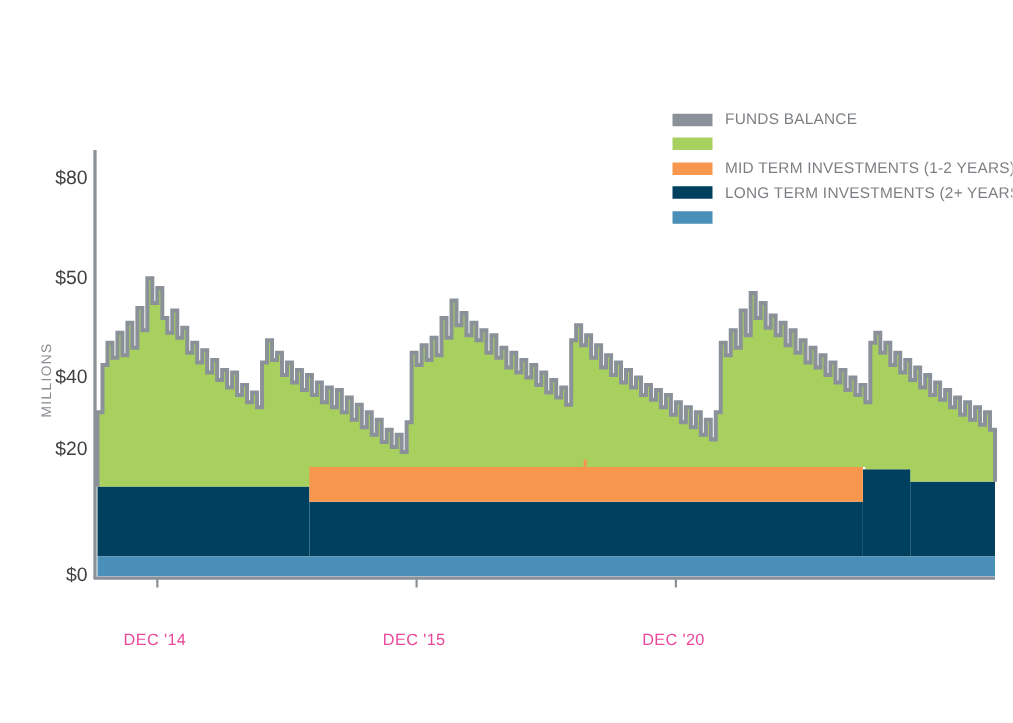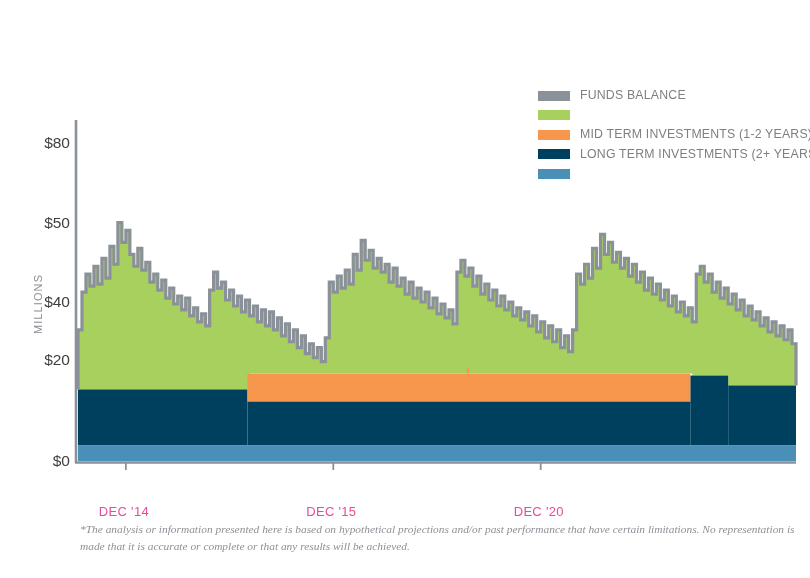--- a/index.html
+++ b/index.html
@@ -101,15 +101,14 @@
     </div>
 
   <div class="axis-title">MILLIONS</div>
 
   <div id="xticks">
       <div class="xtick" style="left: 98.8667px;">DEC '14</div>
       <div class="xtick" style="left: 306.289px;">DEC '15</div>
       <div class="xtick" style="left: 513.711px;">DEC '20</div>
     </div>
 
-  <div class="footnote">*The analysis or information presented here is based on hypothetical projections and/or past performance that have certain limitations.  No representation is made that it is accurate or complete or that any results will be achieved.</div>
 
 </div>
 
 </body></html>

